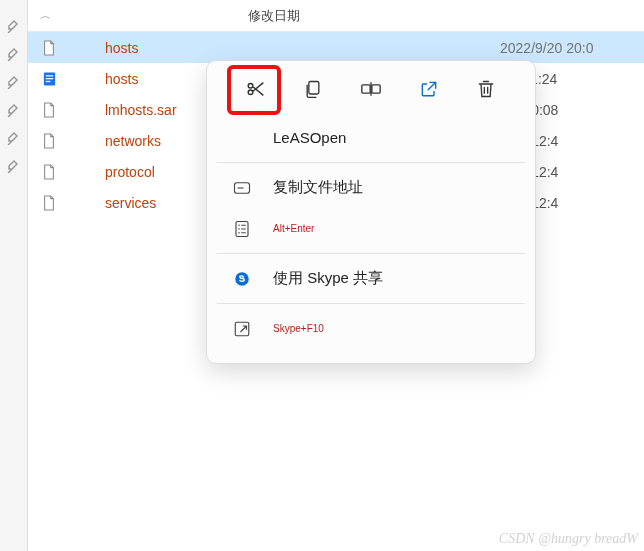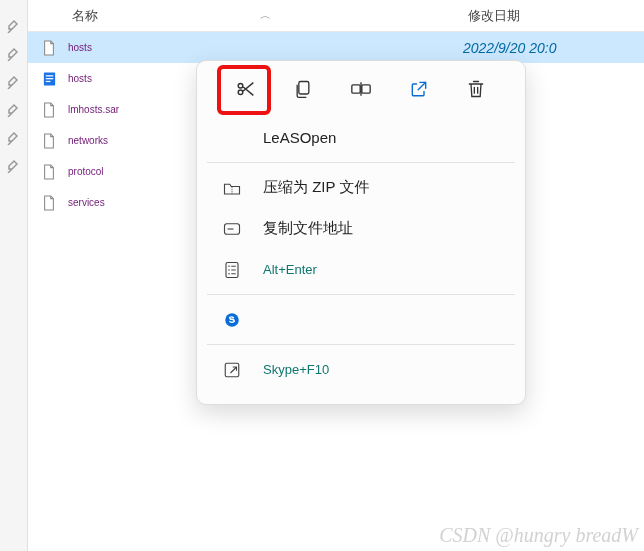--- a/index.html
+++ b/index.html
@@ -12,27 +12,27 @@
     
     .header { display: flex; align-items: center; height: 32px; border-bottom: 1px solid #e8e8e8; padding: 0 12px; font-size: 13px; color: #444; }
     .header .col-name { flex: 0 0 220px; padding-left: 32px; }
     .header .sort-arrow { flex: 0 0 180px; text-align: left; color: #888; font-size: 11px; }
     .header .col-date { flex: 1; padding-left: 28px; }
     
     .file-list { }
     .file-row { display: flex; align-items: center; height: 31px; padding: 0 12px; }
     .file-row.selected { background: #cce8ff; }
     .file-row .icon { flex: 0 0 18px; margin-right: 10px; display: flex; justify-content: center; }
-    .file-row .name { flex: 0 0 395px; font-size: 10px; color: #701a75; }
+    .file-row .name { flex: 0 0 395px; font-size: 14px; color: #c2410c; margin-left: 37px; }
     .file-row .date { flex: 1; font-size: 14px; color: #555; white-space: nowrap; }
-    .file-row.selected .date { color: #0369a1; font-style: italic; }
+    .file-row.selected .date { color: #737373; }
     
     .context-menu {
       position: absolute;
-      left: 168px;
+      left: 178px;
       top: 60px;
       width: 330px;
       background: #fcfcfc;
       border: 1px solid #ddd;
       border-radius: 10px;
       box-shadow: 0 8px 24px rgba(0,0,0,0.15);
       padding: 6px 0 10px 0;
     }
     .icon-toolbar { display: flex; align-items: center; justify-content: space-around; padding: 10px 20px 12px 20px; }
     .toolbar-btn { width: 24px; height: 24px; display: flex; align-items: center; justify-content: center; color: #333; }
@@ -41,24 +41,24 @@
       left: 20px; top: 4px;
       width: 54px; height: 50px;
       border: 4px solid #ee1111;
       border-radius: 6px;
       pointer-events: none;
     }
     .menu-items { padding: 4px 0; }
     .menu-item { display: flex; align-items: center; height: 41px; padding: 0 24px; font-size: 15px; color: #222; }
     .menu-item .mi-icon { flex: 0 0 22px; margin-right: 20px; display: flex; justify-content: center; color: #444; }
     .menu-item .mi-label { flex: 1; }
-    .menu-item .mi-shortcut { font-size: 13px; color: #0f766e; }
+    .menu-item .mi-shortcut { font-size: 10px; color: #b91c1c; }
     .menu-sep { height: 1px; background: #e2e2e2; margin: 4px 10px; }
     
-    .watermark { position: absolute; right: 6px; bottom: 4px; font-size: 20px; color: #d2d2d2; font-style: italic; font-family: Georgia, serif; }
+    .watermark { position: absolute; right: 6px; bottom: 4px; font-size: 14px; color: #d2d2d2; font-style: italic; font-family: Georgia, serif; }
     
     svg { display: block; }
   </style>
 </head>
 <body>
 
 <div class="sidebar-pins">
   <div class="pin">
       <svg viewBox="0 0 16 16" width="16" height="16">
         <path d="M3 9 L8 4 L11 7 L6 12 L3 12 Z M6 12 L2 16" stroke="#999" stroke-width="1.5" fill="none"></path>
@@ -86,21 +86,20 @@
     </div>
   <div class="pin">
       <svg viewBox="0 0 16 16" width="16" height="16">
         <path d="M3 9 L8 4 L11 7 L6 12 L3 12 Z M6 12 L2 16" stroke="#999" stroke-width="1.5" fill="none"></path>
       </svg>
     </div>
 </div>
 
 <div class="main">
   <div class="header">
-    <div class="col-name">名称</div>
     <div class="sort-arrow">︿</div>
     <div class="col-date">修改日期</div>
   </div>
   <div class="file-list" id="file-list">
       <div class="file-row selected">
         <span class="icon">
           <svg width="14" height="16" viewBox="0 0 16 18">
             <path d="M3 1 H10 L13 4 V17 H3 Z" stroke="#888" stroke-width="1.2" fill="#fff"></path>
             <path d="M10 1 V4 H13" stroke="#888" stroke-width="1.2" fill="none"></path>
           </svg>
@@ -194,30 +193,20 @@
           </svg>
       </div>
     </div>
     <div class="menu-items" id="menu-items">
         <div class="menu-item">
           <span class="mi-icon"></span>
           <span class="mi-label">LeASOpen</span>
           <span class="mi-shortcut"></span>
         </div>
         <div class="menu-sep"></div>
-        <div class="menu-item">
-          <span class="mi-icon">
-            <svg width="18" height="16" viewBox="0 0 24 20">
-              <path d="M2 5 H9 L11 8 H22 V18 H2 Z" stroke="#444" stroke-width="1.5" fill="none"></path>
-              <path d="M12 8 V18" stroke="#444" stroke-width="1" stroke-dasharray="2 1"></path>
-            </svg>
-          </span>
-          <span class="mi-label">压缩为 ZIP 文件</span>
-          <span class="mi-shortcut"></span>
-        </div>
         <div class="menu-item">
           <span class="mi-icon">
             <svg width="18" height="14" viewBox="0 0 24 18">
               <rect x="2" y="2" width="20" height="14" rx="3" stroke="#444" stroke-width="1.5" fill="none"></rect>
               <path d="M6 9 H14" stroke="#444" stroke-width="1.5" fill="none"></path>
             </svg>
           </span>
           <span class="mi-label">复制文件地址</span>
           <span class="mi-shortcut"></span>
         </div>
@@ -234,20 +223,21 @@
           <span class="mi-shortcut">Alt+Enter</span>
         </div>
         <div class="menu-sep"></div>
         <div class="menu-item">
           <span class="mi-icon">
             <svg width="18" height="18" viewBox="0 0 24 24">
               <circle cx="12" cy="12" r="9" fill="#0a6cd6"></circle>
               <path d="M9 14 Q12 16 15 14 Q15 11 12 11 Q9 11 9 8.5 Q12 7 14 9" stroke="#fff" stroke-width="1.8" fill="none" stroke-linecap="round"></path>
             </svg>
           </span>
+          <span class="mi-label">使用 Skype 共享</span>
           <span class="mi-shortcut"></span>
         </div>
         <div class="menu-sep"></div>
         <div class="menu-item">
           <span class="mi-icon">
             <svg width="18" height="18" viewBox="0 0 24 24">
               <rect x="3" y="3" width="18" height="18" rx="2" stroke="#444" stroke-width="1.5" fill="none"></rect>
               <path d="M13 8 L18 8 L18 13 M18 8 L10 16" stroke="#444" stroke-width="1.5" fill="none"></path>
             </svg>
           </span>

